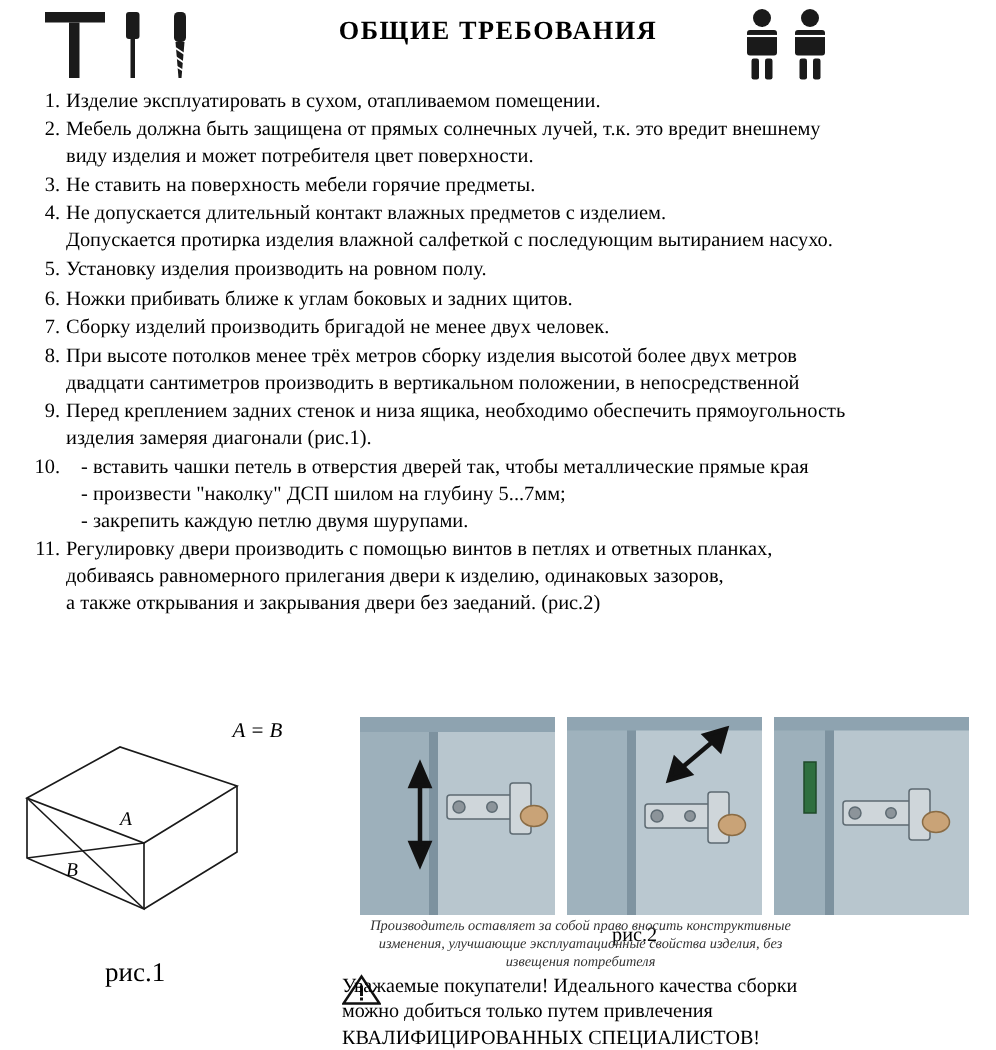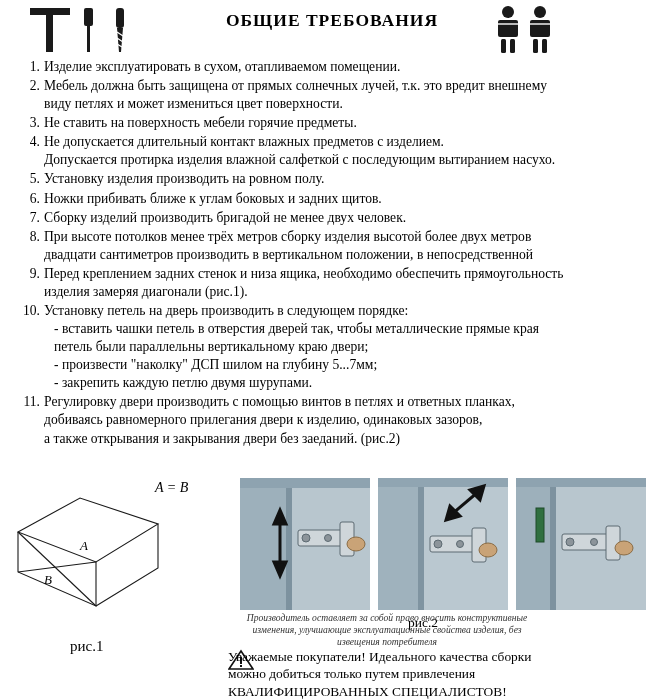--- a/index.html
+++ b/index.html
@@ -93,21 +93,21 @@
     position: absolute;
     left: 8px;
     top: 10px;
     width: 215px;
     height: 140px;
   }
   .fig1cap {
     position: absolute;
     left: 70px;
     top: 168px;
-    font-size: 15px;
+    font-size: 18px;
   }
   .ab-label {
     position: absolute;
     left: 155px;
     top: 10px;
     font-size: 14px;
     font-style: italic;
     text-align: right;
   }
   .photo {
@@ -198,21 +198,21 @@
       <div class="num">1.</div>
       <div class="txt">
         <span class="cont">Изделие эксплуатировать в сухом, отапливаемом помещении.</span>
       </div>
     </div>
 
     <div class="item">
       <div class="num">2.</div>
       <div class="txt">
         <span class="cont">Мебель должна быть защищена от прямых солнечных лучей, т.к. это вредит внешнему</span>
-        <span class="cont">виду петлях и может измениться цвет поверхности.</span>
+        <span class="cont">виду изделия и может потребителя цвет поверхности.</span>
       </div>
     </div>
 
     <div class="item">
       <div class="num">3.</div>
       <div class="txt">
         <span class="cont">Не ставить на поверхность мебели горячие предметы.</span>
       </div>
     </div>
 
@@ -257,23 +257,21 @@
       <div class="num">9.</div>
       <div class="txt">
         <span class="cont">Перед креплением задних стенок и низа ящика, необходимо обеспечить прямоугольность</span>
         <span class="cont">изделия замеряя диагонали (рис.1).</span>
       </div>
     </div>
 
     <div class="item">
       <div class="num">10.</div>
       <div class="txt">
-        <span class="cont">Установку петель на дверь производить в следующем порядке:</span>
         <span class="sub">- вставить чашки петель в отверстия дверей так, чтобы металлические прямые края</span>
-        <span class="sub">  петель были параллельны вертикальному краю двери;</span>
         <span class="sub">- произвести "наколку" ДСП шилом на глубину 5...7мм;</span>
         <span class="sub">- закрепить каждую петлю двумя шурупами.</span>
       </div>
     </div>
 
     <div class="item">
       <div class="num">11.</div>
       <div class="txt">
         <span class="cont">Регулировку двери производить с помощью винтов в петлях и ответных планках,</span>
         <span class="cont">добиваясь равномерного прилегания двери к изделию, одинаковых зазоров,</span>

